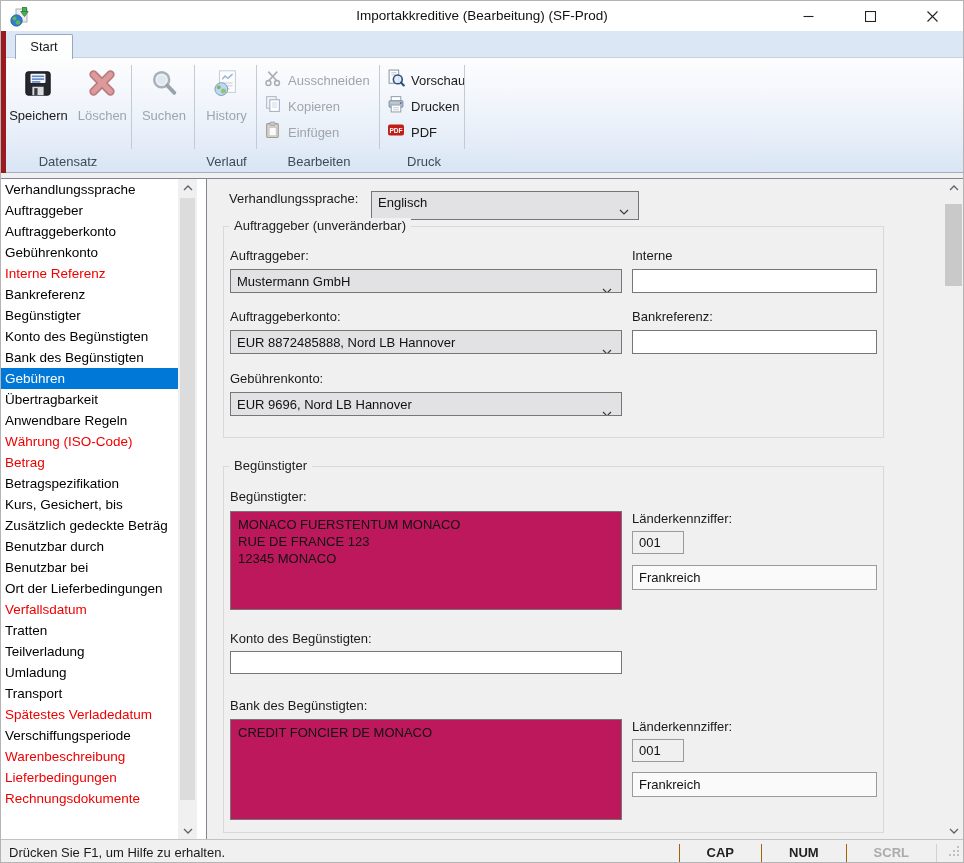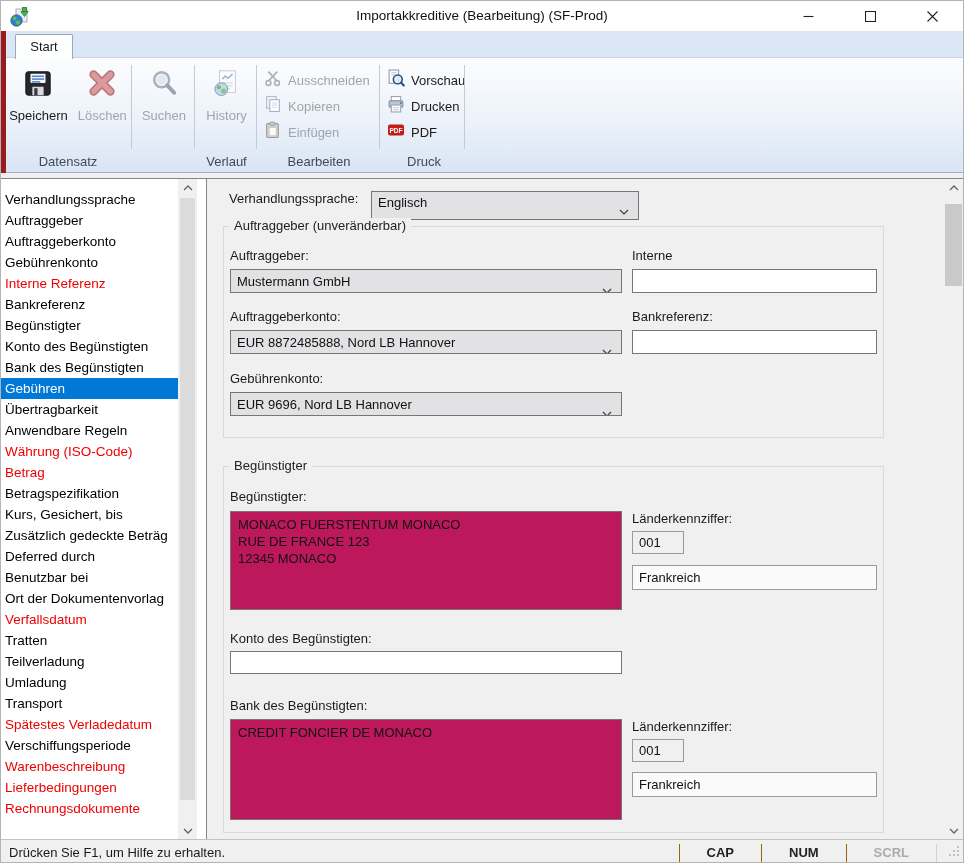--- a/index.html
+++ b/index.html
@@ -37,21 +37,21 @@
   .big-btn.enabled .blabel{color:#1a1a1a;text-align:center;}
   .big-btn.disabled .blabel{color:#a0a5ad;}
   .sm-col{display:flex;flex-direction:column;padding-top:9px;}
   .sm-btn{display:flex;align-items:center;height:26px;padding-left:5px;gap:6px;}
   .sm-btn .slabel{font-size:13px;white-space:nowrap;}
   .sm-btn.enabled .slabel{color:#1a1a1a;}
   .sm-btn.disabled .slabel{color:#a0a5ad;}
   
   .main{position:absolute;left:0;top:177px;width:964px;height:662px;
     border-top:1px solid #7f8691;border-bottom:1px solid #c2c2c2;background:#f0f0f0;}
-  .nav-pane{position:absolute;left:0;top:0;width:177px;height:100%;background:#ffffff;overflow:hidden;padding-top:10px;}
+  .nav-pane{position:absolute;left:0;top:0;width:177px;height:100%;background:#ffffff;overflow:hidden;padding-top:0;}
   .nav-item{height:21px;line-height:21px;padding-left:4px;font-size:13.5px;color:#000;
     white-space:nowrap;overflow:hidden;}
   .nav-item.red{color:#ee0000;}
   .nav-item.selected{background:#0078d7;color:#ffffff;}
   .nav-scroll{position:absolute;left:177px;top:0;width:19px;height:100%;background:#f0f0f0;}
   .nav-gap{position:absolute;left:196px;top:0;width:9px;height:100%;background:#ffffff;}
   .scroll-arrow{position:absolute;left:0;width:100%;height:17px;display:flex;align-items:center;justify-content:center;}
   .scroll-thumb{position:absolute;left:2px;right:2px;background:#dcdcdc;}
   .form-pane{position:absolute;left:205px;top:0;width:736px;height:100%;
     background:#f0f0f0;border-left:1px solid #80878f;overflow:hidden;}
@@ -288,23 +288,23 @@
         <div class="nav-item">Konto des Begünstigten</div>
         <div class="nav-item">Bank des Begünstigten</div>
         <div class="nav-item selected">Gebühren</div>
         <div class="nav-item">Übertragbarkeit</div>
         <div class="nav-item">Anwendbare Regeln</div>
         <div class="nav-item red">Währung (ISO-Code)</div>
         <div class="nav-item red">Betrag</div>
         <div class="nav-item">Betragspezifikation</div>
         <div class="nav-item">Kurs, Gesichert, bis</div>
         <div class="nav-item">Zusätzlich gedeckte Beträg</div>
-        <div class="nav-item">Deferred durch</div>
+        <div class="nav-item">Benutzbar durch</div>
         <div class="nav-item">Benutzbar bei</div>
-        <div class="nav-item">Ort der Dokumentenvorlag</div>
+        <div class="nav-item">Ort der Lieferbedingungen</div>
         <div class="nav-item red">Verfallsdatum</div>
         <div class="nav-item">Tratten</div>
         <div class="nav-item">Teilverladung</div>
         <div class="nav-item">Umladung</div>
         <div class="nav-item">Transport</div>
         <div class="nav-item red">Spätestes Verladedatum</div>
         <div class="nav-item">Verschiffungsperiode</div>
         <div class="nav-item red">Warenbeschreibung</div>
         <div class="nav-item red">Lieferbedingungen</div>
         <div class="nav-item red">Rechnungsdokumente</div>

